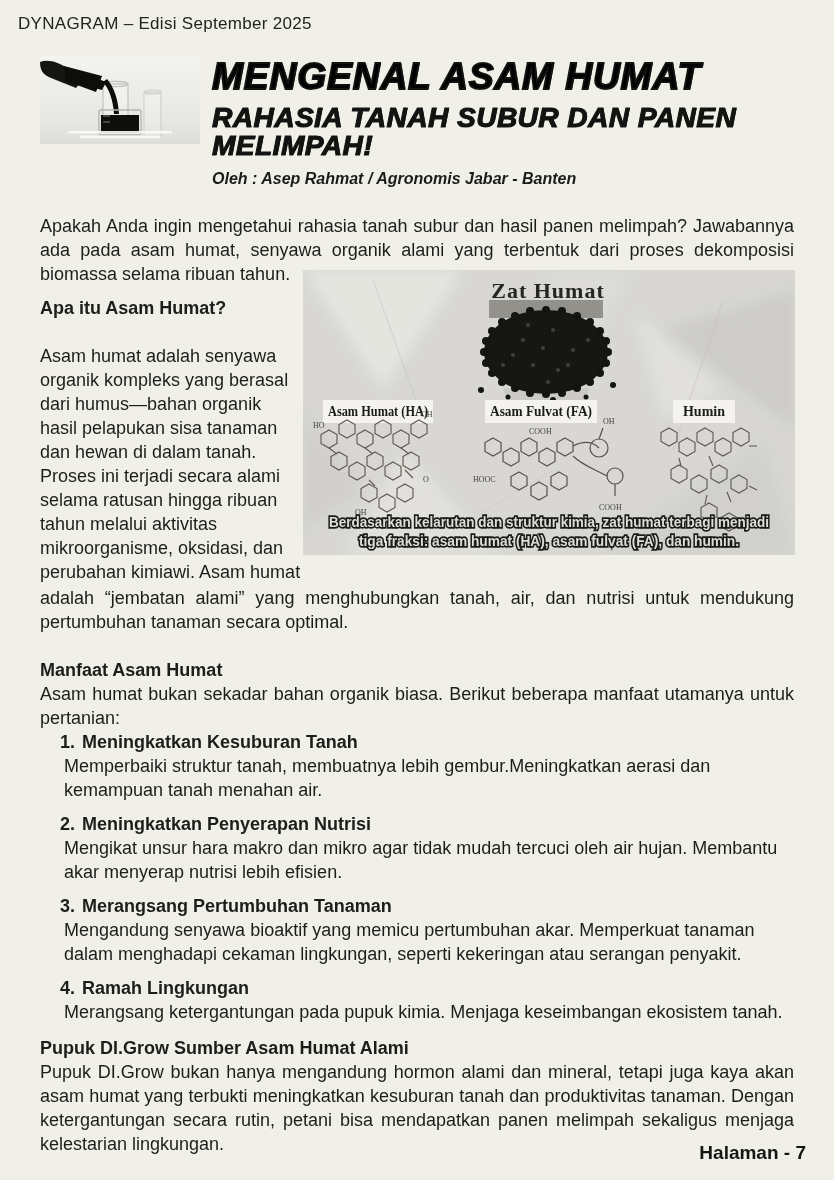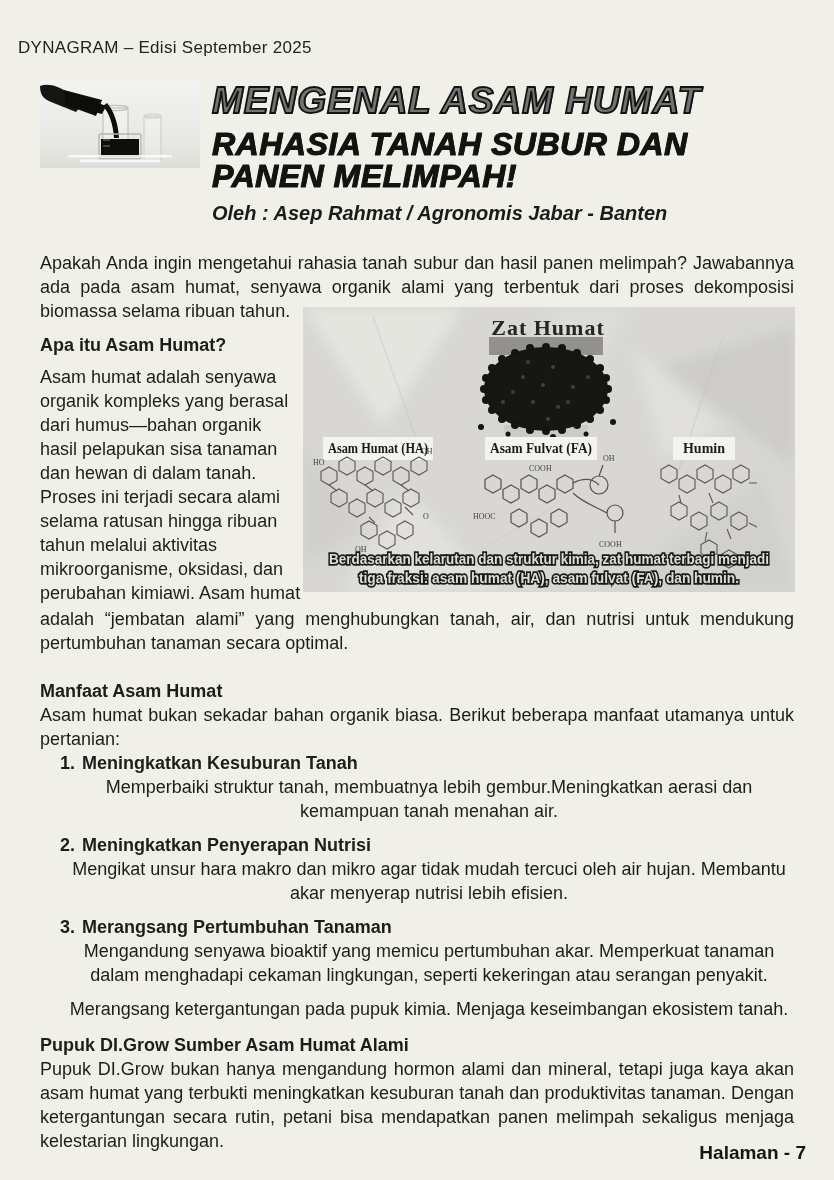--- a/index.html
+++ b/index.html
@@ -10,72 +10,71 @@
     background:#f1f0e8;
     color:#1d1d1b;
     font-family:"Liberation Sans", sans-serif;
     overflow:hidden;
   }
   .page-header {
     padding:14px 0 0 18px;
     font-size:17px;
     letter-spacing:.3px;
     color:#23231f;
-    margin-top:24px;
   }
   .masthead { display:flex; margin:22px 40px 0 40px; }
   .photo-wrap { width:160px; height:88px; flex:none; }
   .masthead-text { margin-left:12px; }
   .main-title {
     font-family:"Liberation Sans", sans-serif;
     font-style:italic; font-weight:900;
     font-size:37px; line-height:1;
     letter-spacing:1px;
-    color:#737373;
+    color:#000000;
     -webkit-text-stroke:1.8px #131311;
     text-shadow:1px 0 #131311;
     margin-top:2px;
   }
   .sub-title {
     font-style:italic; font-weight:900;
-    font-size:32px; line-height:1;
+    font-size:28px; line-height:1;
     letter-spacing:.5px;
     color:#131311;
     -webkit-text-stroke:1px #131311;
     text-shadow:.5px 0 #131311;
     margin-top:9px;
   }
   .byline {
     font-style:italic; font-weight:bold;
-    font-size:20px; margin-top:10px; color:#1b1b19;
+    font-size:16px; margin-top:10px; color:#1b1b19;
   }
   .content {
     position:relative;
     margin:0 40px;
     padding-top:26px;
     font-size:18px; line-height:24px;
   }
   .justify { text-align:justify; }
   .intro-p {}
   h3.sec {
     font-size:18px; line-height:24px; font-weight:bold;
   }
   .sec-what { margin-top:10px; }
-  .left-col { width:262px; margin-top:8px; }
+  .left-col { width:262px; margin-top:24px; }
   .continued { margin-top:2px; }
   .figure-humat {
     position:absolute; top:82px; left:263px;
     width:581px; height:285px;
   }
   .sec-benefit { margin-top:24px; }
   .benefit-item {}
   .benefit-item.gap { margin-top:10px; }
   .item-head { font-weight:bold;margin-left:20px; }
   .item-num { display:inline-block; min-width:22px; }
-  .item-body { padding-left:24px;text-align:center; }
+  .item-body { padding-left:24px; }
   .sec-digrow { margin-top:12px; }
   .formula { margin-top:22px; }
   .page-footer {
     position:absolute; right:28px; bottom:16px;
     font-weight:bold; font-size:19px; color:#15151-3;
     color:#151513;
   }
   svg text { user-select:none; }
 </style>
 </head>
@@ -301,20 +300,21 @@
   </div>
   <div class="benefit-item gap">
     <div class="item-head"><span class="item-num">2.</span><span>Meningkatkan Penyerapan Nutrisi</span></div>
     <div class="item-body">Mengikat unsur hara makro dan mikro agar tidak mudah tercuci oleh air hujan. Membantu akar menyerap nutrisi lebih efisien.</div>
   </div>
   <div class="benefit-item gap">
     <div class="item-head"><span class="item-num">3.</span><span>Merangsang Pertumbuhan Tanaman</span></div>
     <div class="item-body">Mengandung senyawa bioaktif yang memicu pertumbuhan akar. Memperkuat tanaman dalam menghadapi cekaman lingkungan, seperti kekeringan atau serangan penyakit.</div>
   </div>
   <div class="benefit-item gap">
+    <div class="item-head"><span class="item-num">4.</span><span>Ramah Lingkungan</span></div>
     <div class="item-body">Merangsang ketergantungan pada pupuk kimia. Menjaga keseimbangan ekosistem tanah.</div>
   </div>
 
   <h3 class="sec sec-digrow">Pupuk DI.Grow Sumber Asam Humat Alami</h3>
   <p class="justify">Pupuk DI.Grow bukan hanya mengandung hormon alami dan mineral, tetapi juga kaya akan asam humat yang terbukti meningkatkan kesuburan tanah dan produktivitas tanaman. Dengan ketergantungan secara rutin, petani bisa mendapatkan panen melimpah sekaligus menjaga kelestarian lingkungan.</p>
   <p class="formula">Pupuk DI.Grow = Asam Humat Alami + Tanah Subur + Panen Melimpah!</p>
 
 </div>
 
 <div class="page-footer">Halaman - 7</div>

